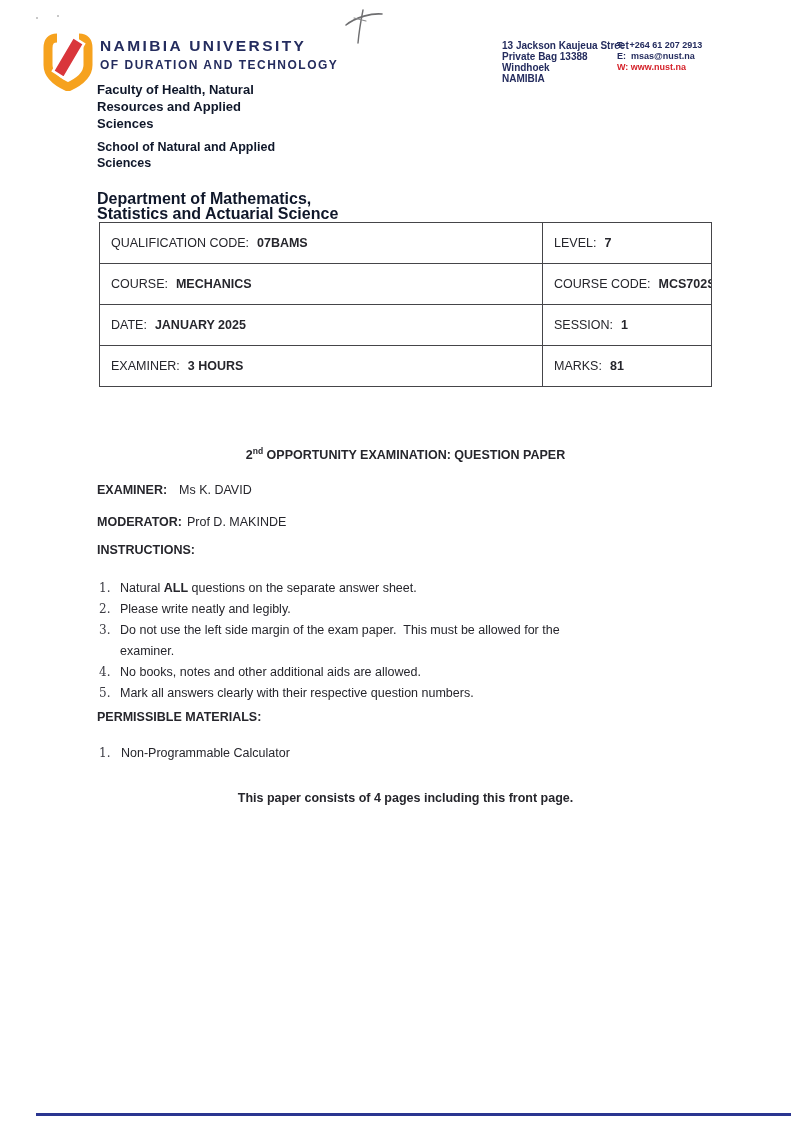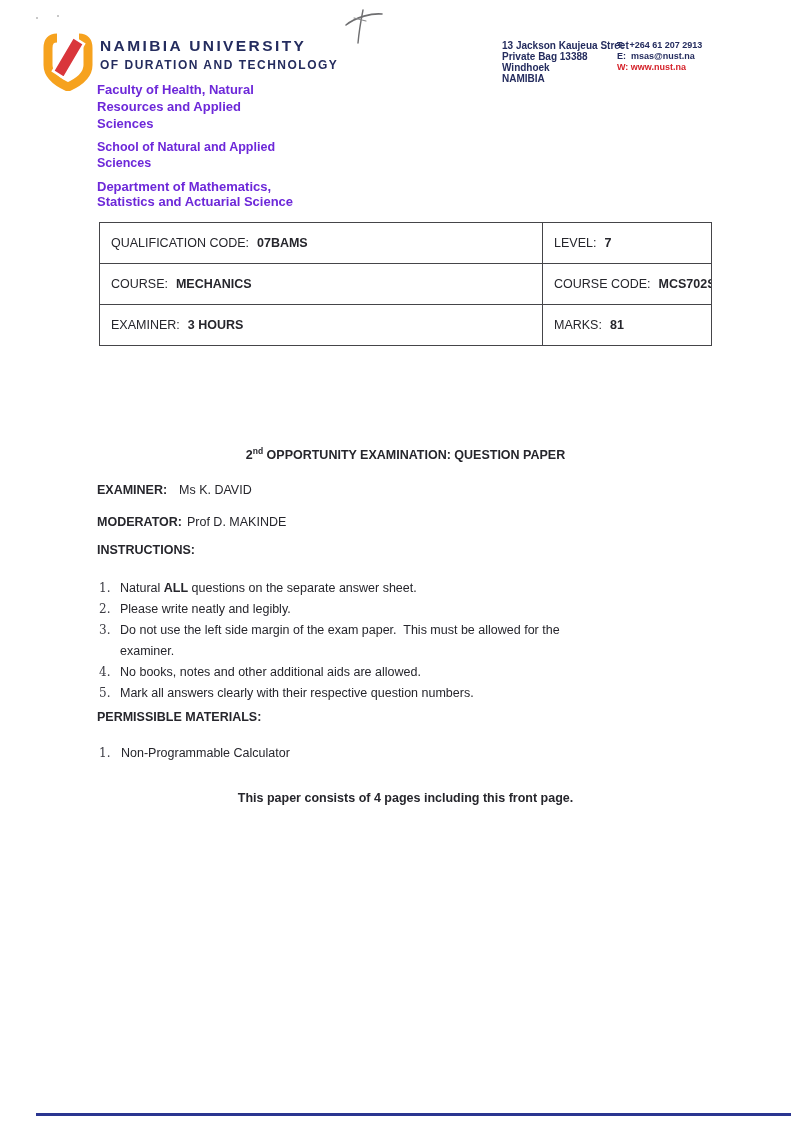--- a/index.html
+++ b/index.html
@@ -15,24 +15,24 @@
 
   
   .univ-line1{
     font-size:15.5px;font-weight:bold;letter-spacing:2.4px;
     color:#242c5e;line-height:18px;
   }
   .univ-line2{
     font-size:12px;font-weight:bold;letter-spacing:1.5px;
     color:#242c5e;line-height:14px;margin-top:3px;
   }
-  .lh-block{color:#6d28d9;white-space:pre-line;}
+  .lh-block{color:#0f172a;white-space:pre-line;}
   .faculty{font-size:13px;font-weight:bold;line-height:17px;}
   .school{font-size:12.5px;font-weight:bold;line-height:16px;}
-  .department{font-size:13px;font-weight:600;line-height:15px;}
+  .department{font-size:16px;font-weight:600;line-height:15px;margin-top:12px;}
   .addr{
     font-size:10px;font-weight:700;line-height:11px;
     color:#242c5e;white-space:pre-line;
   }
   .contact-line{font-size:9px;font-weight:700;line-height:11px;color:#242c5e;}
   .contact-line.web{color:#d5232b;}
 
   
   table.info-table{
     position:absolute;left:99px;top:222px;width:613px;
@@ -145,20 +145,28 @@
   <tr>
     <td class="col-left">
       <span class="lbl">COURSE:</span><span class="val">MECHANICS</span>
     </td>
     <td>
       <span class="lbl">COURSE CODE:</span><span class="val">MCS702S</span>
     </td>
   </tr>
   <tr>
     <td class="col-left">
+      <span class="lbl">DATE:</span><span class="val">JANUARY 2025</span>
+    </td>
+    <td>
+      <span class="lbl">SESSION:</span><span class="val">1</span>
+    </td>
+  </tr>
+  <tr>
+    <td class="col-left">
       <span class="lbl">EXAMINER:</span><span class="val">3 HOURS</span>
     </td>
     <td>
       <span class="lbl">MARKS:</span><span class="val">81</span>
     </td>
   </tr>
 </tbody>
   </table>
 
 <div class="abs exam-title"><span>2</span><sup>nd</sup><span> OPPORTUNITY EXAMINATION: QUESTION PAPER</span></div>

